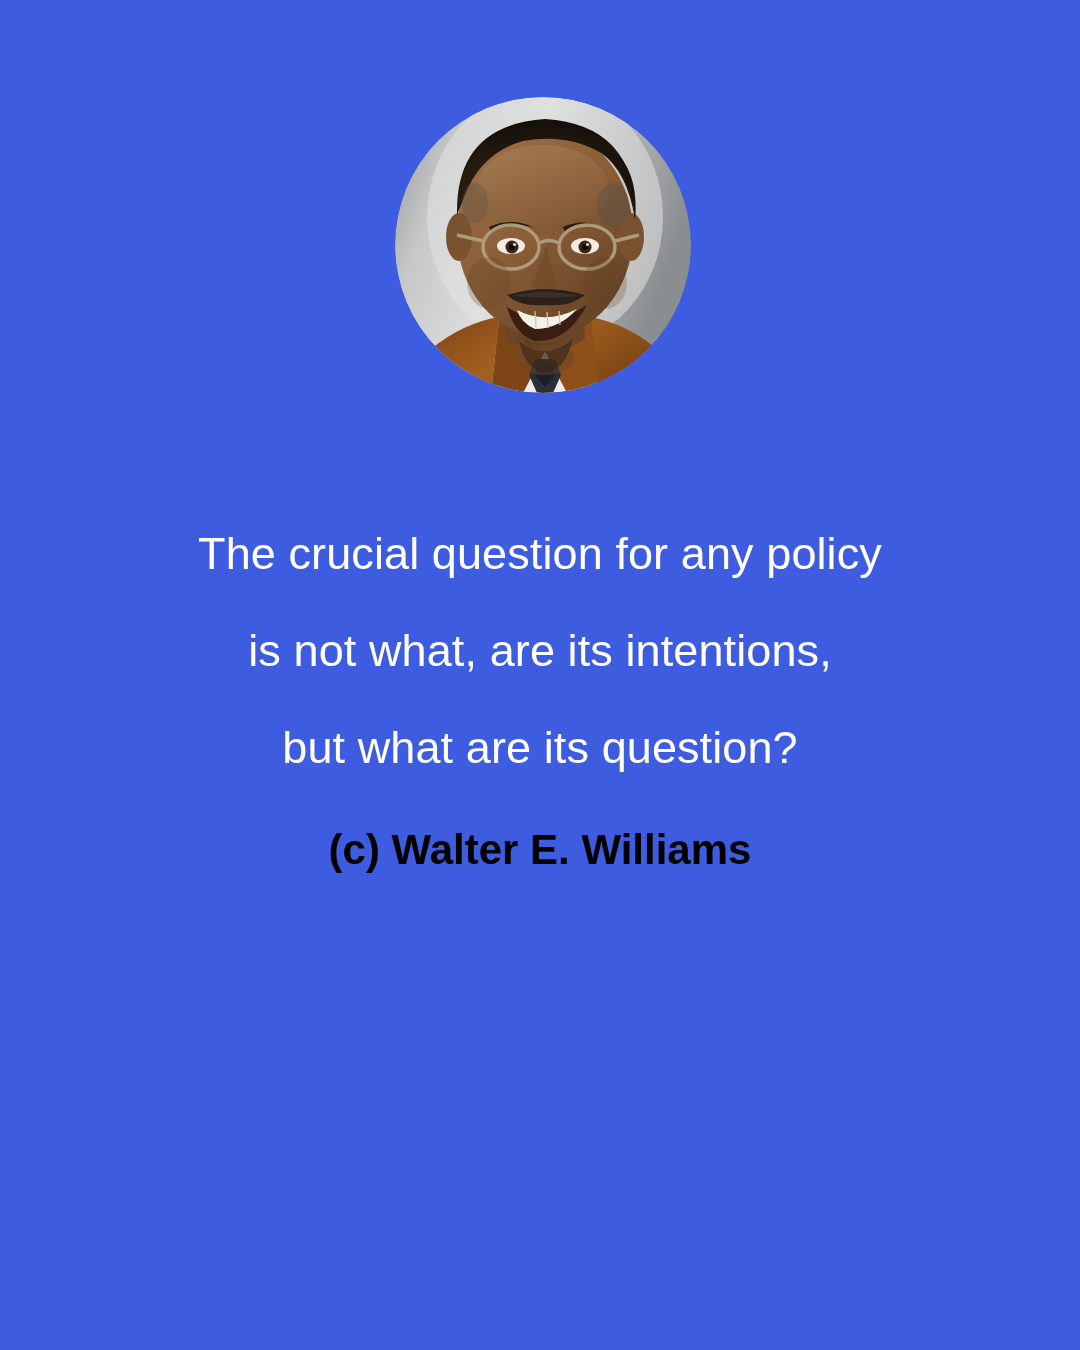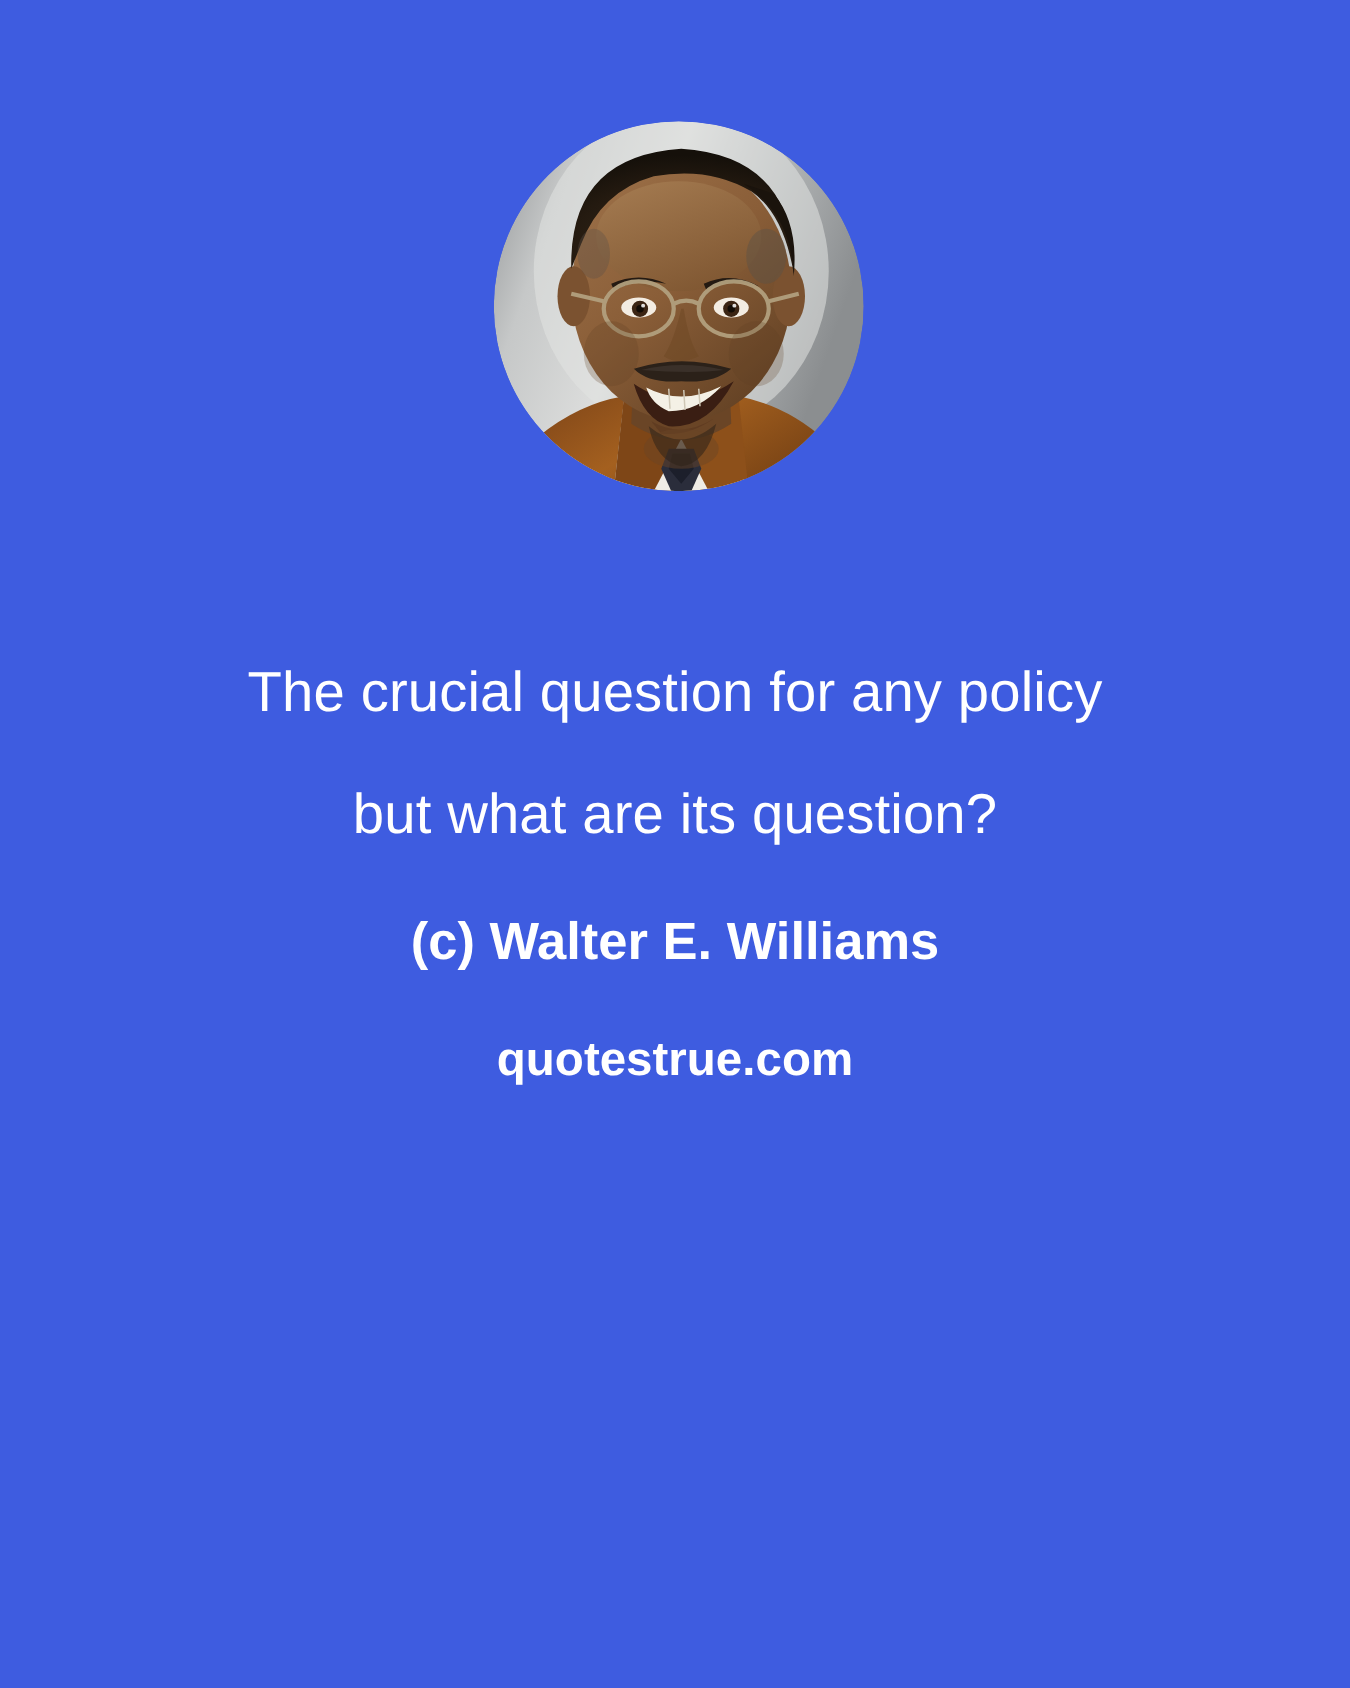--- a/index.html
+++ b/index.html
@@ -47,21 +47,21 @@
   .quote-line {
     color: #ffffff;
     font-size: 45px;
     font-weight: 400;
     line-height: 97px;
     letter-spacing: 0.1px;
     white-space: nowrap;
   }
 
   #attribution {
-    color: #ffffff;
+    color: #000000;
     font-size: 42px;
     font-weight: 700;
     line-height: 96px;
     margin-top: 6px;
     white-space: nowrap;
   }
 
   #site {
     color: #ffffff;
     font-size: 38px;
@@ -174,18 +174,18 @@
         <path d="M124 244 Q150 266 178 242 Q170 274 150 276 Q130 272 124 244 Z" fill="#2e2318" opacity="0.55"></path>
 
         <ellipse cx="94" cy="186" rx="22" ry="26" fill="#5f3e22" opacity="0.25"></ellipse>
         <ellipse cx="210" cy="186" rx="22" ry="26" fill="#5f3e22" opacity="0.25"></ellipse>
       </g>
     </svg>
   </div>
 
   <div id="text-block">
     <div class="quote-line">The crucial question for any policy</div>
+    <div class="quote-line">is not what, are its intentions,</div>
     <div class="quote-line">but what are its question?</div>
     <div id="attribution">(c) Walter E. Williams</div>
-    <div id="site">quotestrue.com</div>
   </div>
 
 </div>
 
 </body></html>

